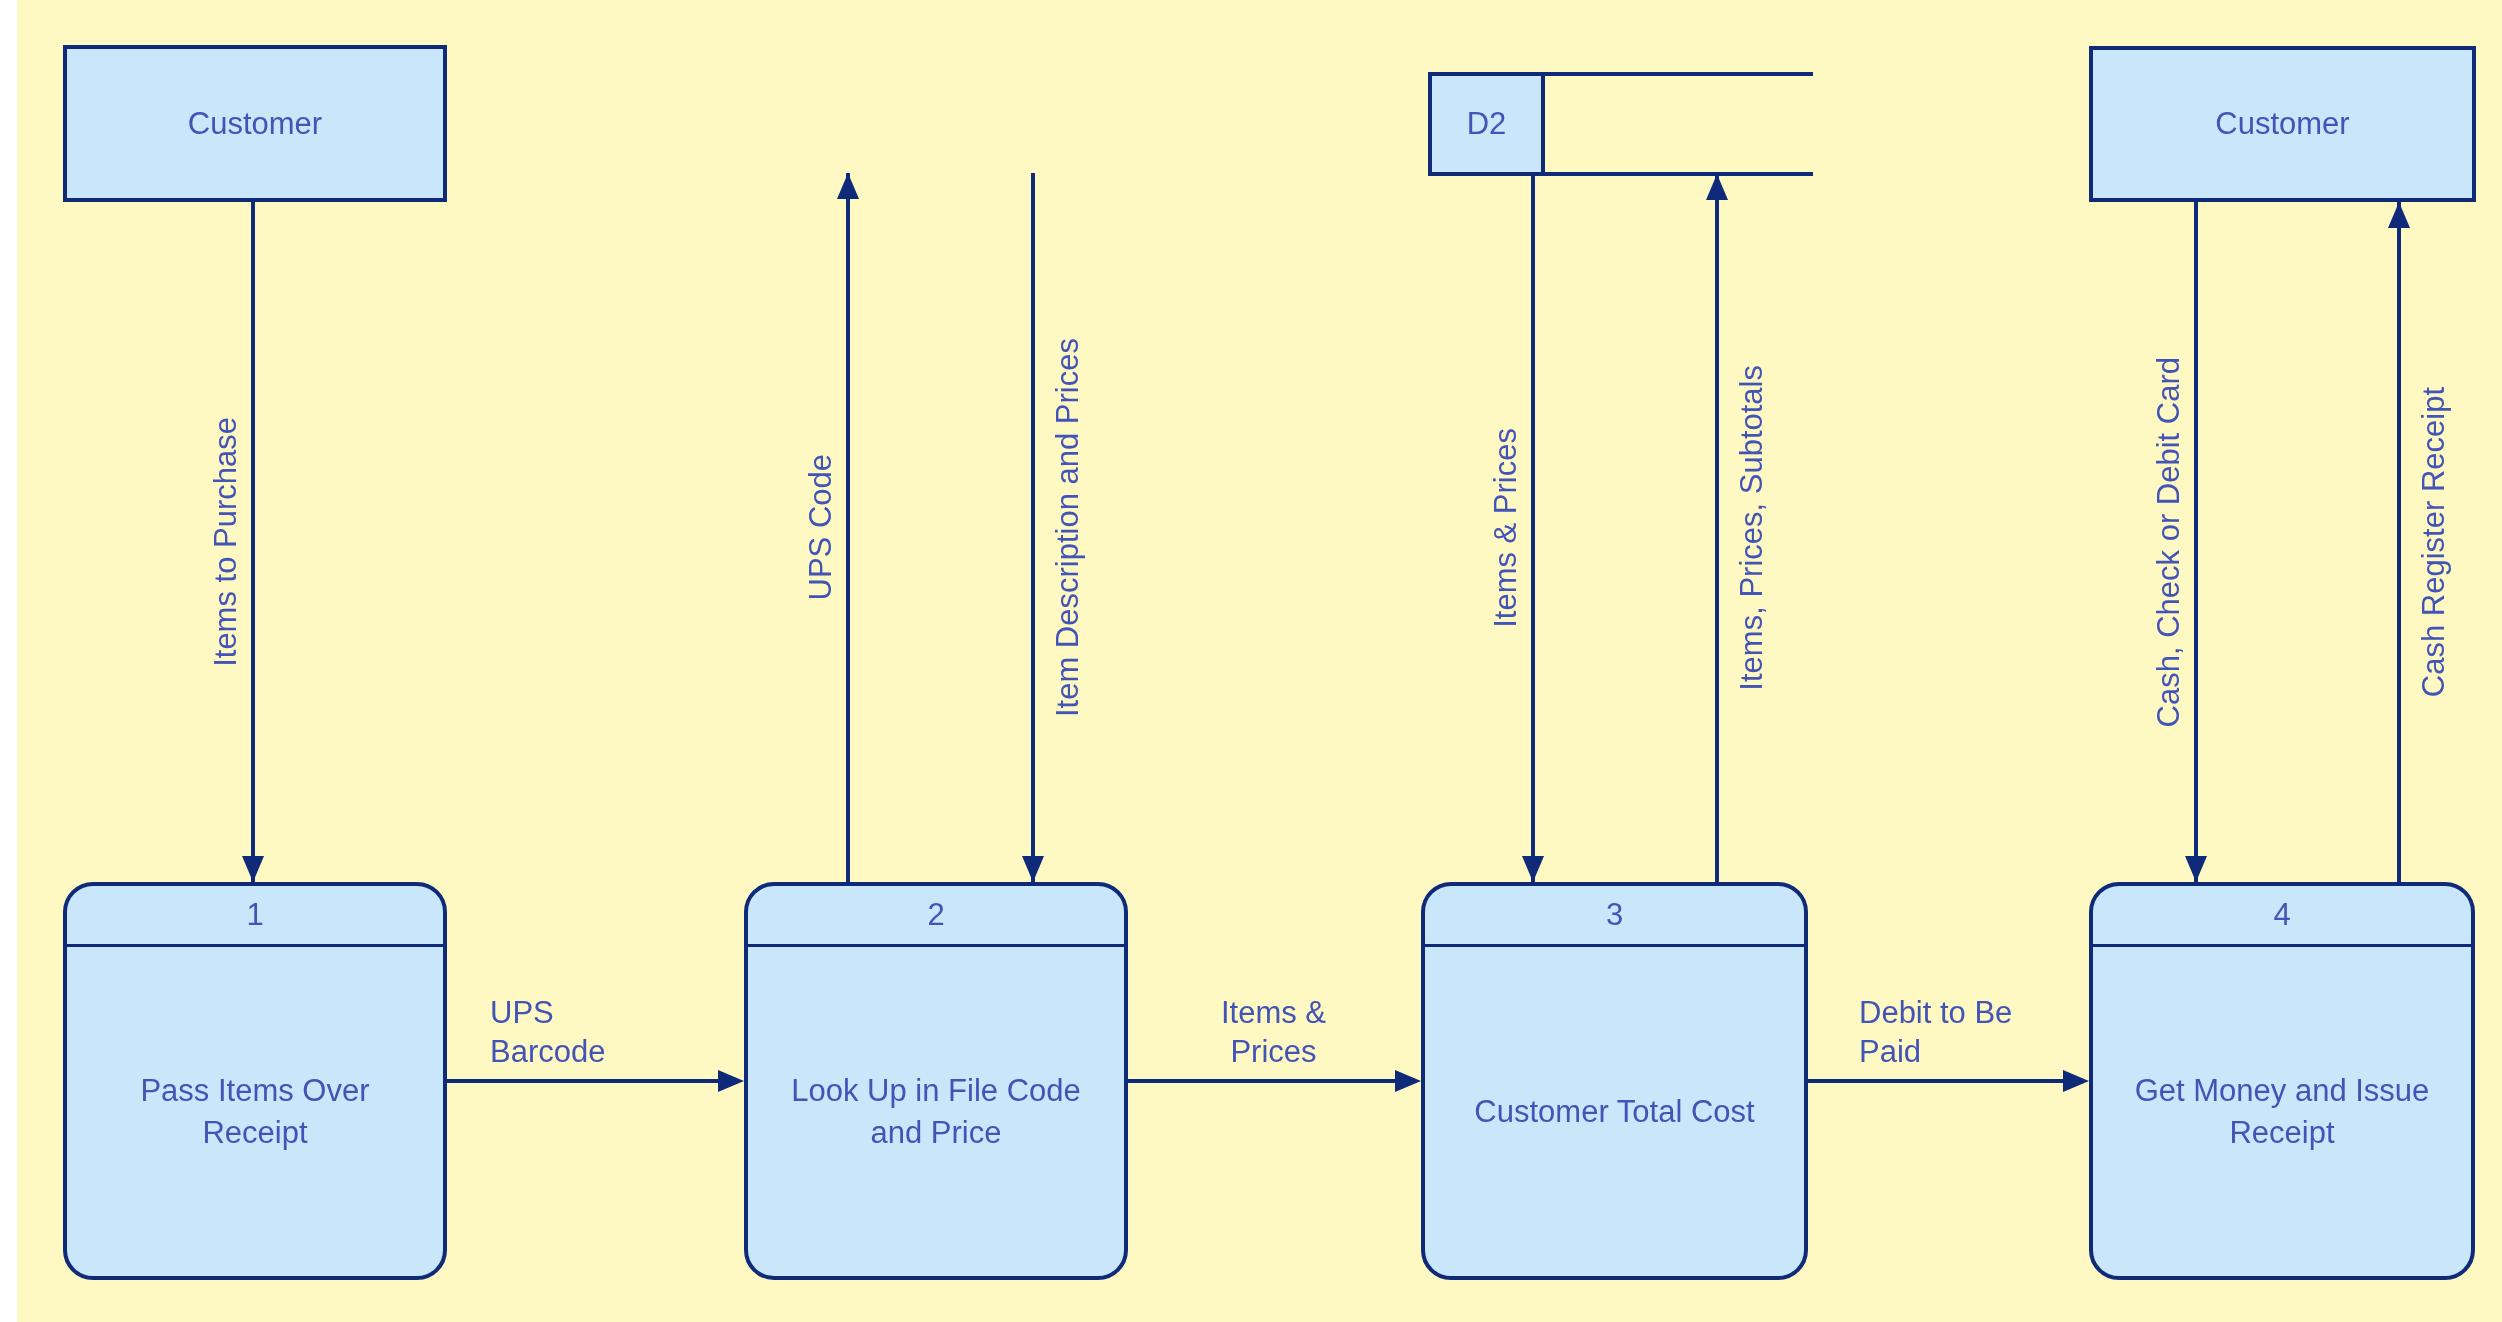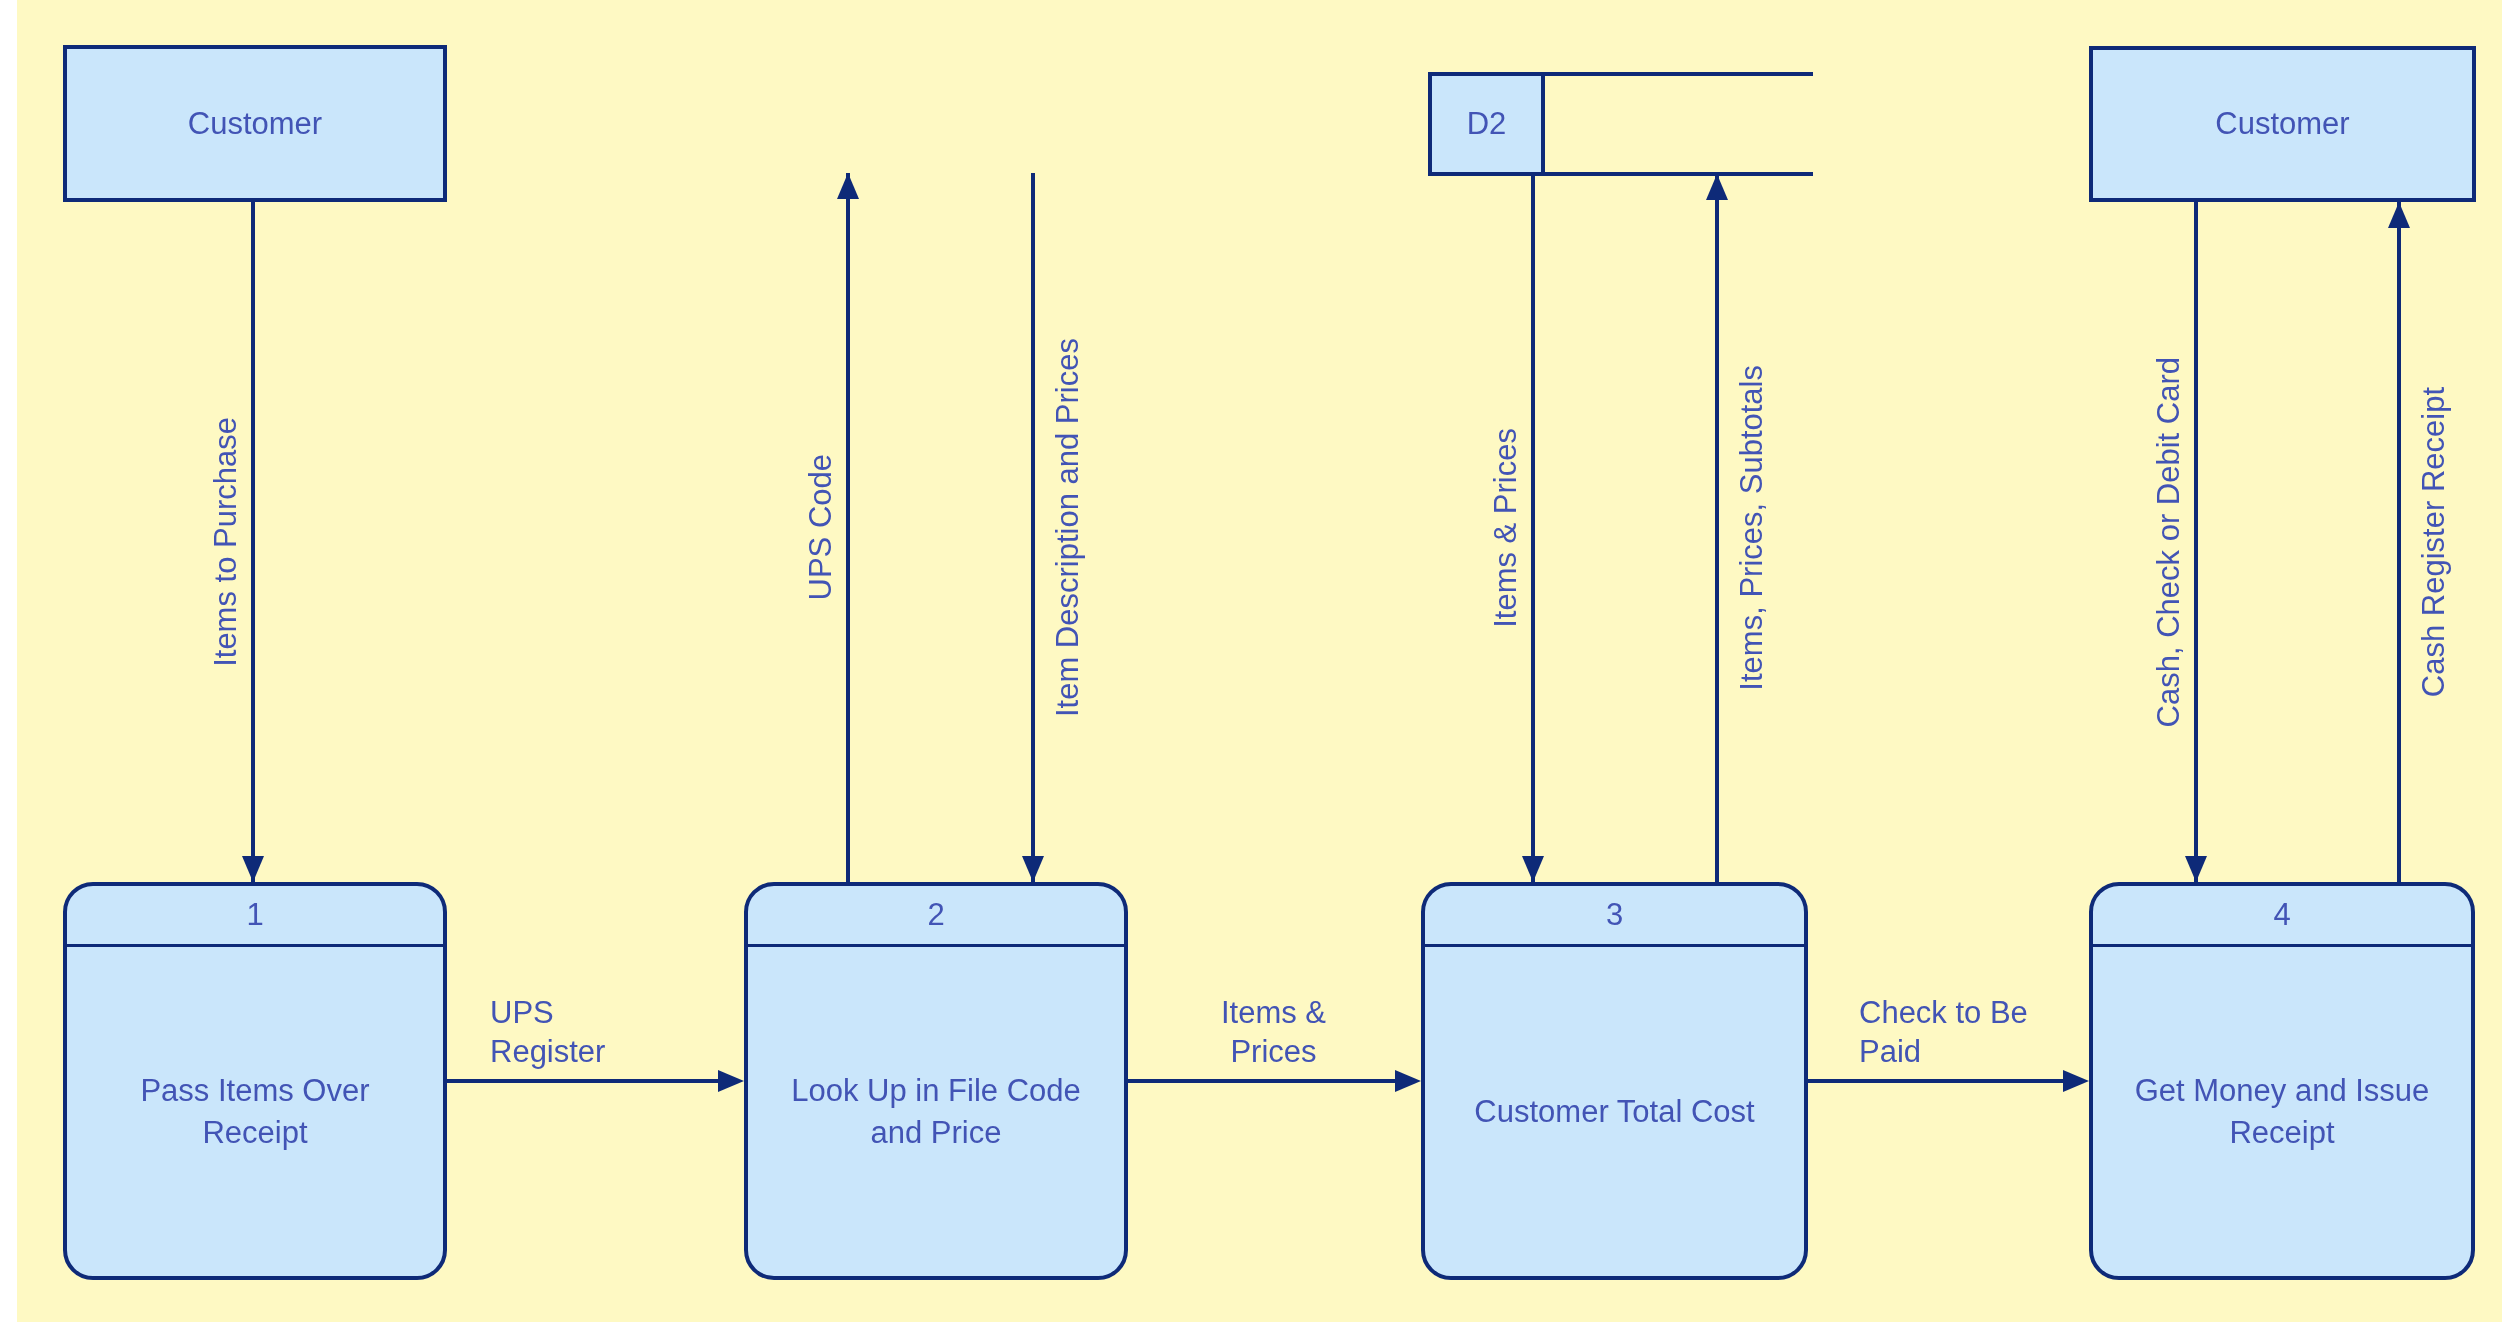--- a/index.html
+++ b/index.html
@@ -168,28 +168,28 @@
 
   <div class="vline" style="left:2380px;top:202px;height:680px;"></div>
   <div class="arr up" style="left:2371px;top:202px;"></div>
   <div class="vlabelbox" style="left:2394px;top:202px;height:680px;">
     <span>Cash Register Receipt</span>
   </div>
 
   <div class="hline" style="left:430px;top:1079px;width:273px;"></div>
   <div class="arr right" style="left:701px;top:1070px;"></div>
   <div class="hlabel" style="left:473px;top:994px;width:150px;text-align:left;">
-    <span>UPS Register</span>
+    <span>UPS Barcode</span>
   </div>
 
   <div class="hline" style="left:1111px;top:1079px;width:269px;"></div>
   <div class="arr right" style="left:1378px;top:1070px;"></div>
   <div class="hlabel" style="left:1179px;top:994px;width:155px;text-align:center;">
     <span>Items &amp; Prices</span>
   </div>
 
   <div class="hline" style="left:1791px;top:1079px;width:255px;"></div>
   <div class="arr right" style="left:2046px;top:1070px;"></div>
   <div class="hlabel" style="left:1842px;top:994px;width:185px;text-align:left;">
-    <span>Check to Be Paid</span>
+    <span>Debit to Be Paid</span>
   </div>
 
 </div>
 
 </body></html>

